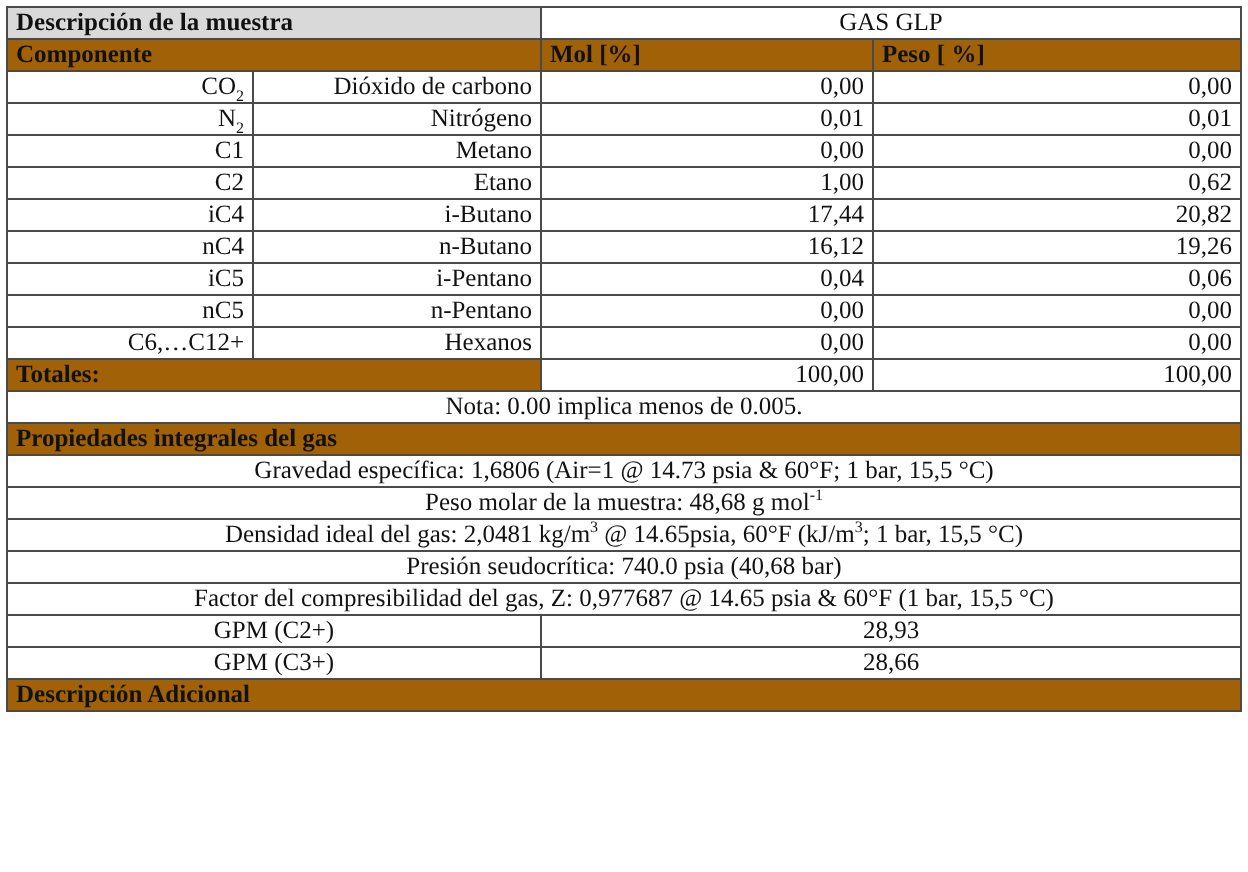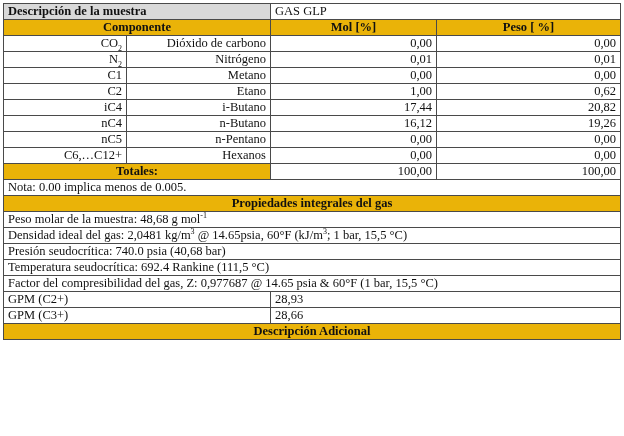--- a/index.html
+++ b/index.html
@@ -1,24 +1,24 @@
 <!DOCTYPE html>
 <html><head>
 <meta charset="utf-8">
 <style>
   html, body { margin: 0; padding: 0; background: #ffffff; }
   body { width: 624px; height: 436px; overflow: hidden; position: relative; }
   .wrap { position: absolute; left: 3px; top: 3px; width: 617px; }
   table { border-collapse: collapse; width: 617px; table-layout: fixed;
           font-family: "Liberation Serif", "DejaVu Serif", serif; font-size: 12.5px; color: #111; }
   td { border: 1px solid #4a4a4a; padding: 0 4px; height: 15px; line-height: 15px; white-space: nowrap; overflow: hidden; }
-  .hdr { background: #eab308; font-weight: bold; text-align: center; }
+  .hdr { background: #a16207; font-weight: bold; text-align: left; }
   .lbl { background: #d9d9d9; font-weight: bold; text-align: left; }
   .c { text-align: right; }
-  .l { text-align: left; font-family: Liberation Serif, serif; }
+  .l { text-align: center; font-family: Liberation Serif, serif; }
   sub, sup { font-size: 8px; line-height: 0; }
 </style>
 </head>
 <body>
 
 <div class="wrap">
 <table>
   <colgroup>
     <col style="width:123px">
     <col style="width:144px">
@@ -66,20 +66,26 @@
       <td class="c">17,44</td>
       <td class="c">20,82</td>
     </tr>
     <tr>
       <td class="c">nC4</td>
       <td class="c">n-Butano</td>
       <td class="c">16,12</td>
       <td class="c">19,26</td>
     </tr>
     <tr>
+      <td class="c">iC5</td>
+      <td class="c">i-Pentano</td>
+      <td class="c">0,04</td>
+      <td class="c">0,06</td>
+    </tr>
+    <tr>
       <td class="c">nC5</td>
       <td class="c">n-Pentano</td>
       <td class="c">0,00</td>
       <td class="c">0,00</td>
     </tr>
     <tr>
       <td class="c">C6,…C12+</td>
       <td class="c">Hexanos</td>
       <td class="c">0,00</td>
       <td class="c">0,00</td>
@@ -91,30 +97,30 @@
       <td class="c">100,00</td>
     </tr>
     <tr>
       <td class="l" colspan="4">Nota: 0.00 implica menos de 0.005.</td>
     </tr>
 
     <tr>
       <td class="hdr" colspan="4">Propiedades integrales del gas</td>
     </tr>
     <tr>
+      <td class="l" colspan="4">Gravedad específica: 1,6806 (Air=1 @ 14.73 psia &amp; 60°F; 1 bar, 15,5 °C)</td>
+    </tr>
+    <tr>
       <td class="l" colspan="4"><span>Peso molar de la muestra: 48,68 g mol</span><sup>-1</sup></td>
     </tr>
     <tr>
       <td class="l" colspan="4"><span>Densidad ideal del gas: 2,0481 kg/m</span><sup>3</sup><span> @ 14.65psia, 60°F (kJ/m</span><sup>3</sup><span>; 1 bar, 15,5 °C)</span></td>
     </tr>
     <tr>
       <td class="l" colspan="4">Presión seudocrítica: 740.0 psia (40,68 bar)</td>
-    </tr>
-    <tr>
-      <td class="l" colspan="4">Temperatura seudocrítica: 692.4 Rankine (111,5 °C)</td>
     </tr>
     <tr>
       <td class="l" colspan="4">Factor del compresibilidad del gas, Z: 0,977687 @ 14.65 psia &amp; 60°F (1 bar, 15,5 °C)</td>
     </tr>
     <tr>
       <td class="l" colspan="2">GPM (C2+)</td>
       <td class="l" colspan="2">28,93</td>
     </tr>
     <tr>
       <td class="l" colspan="2">GPM (C3+)</td>

